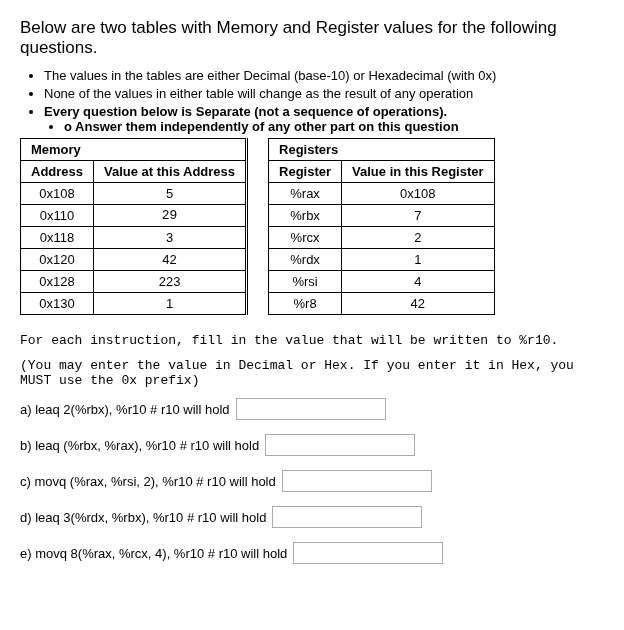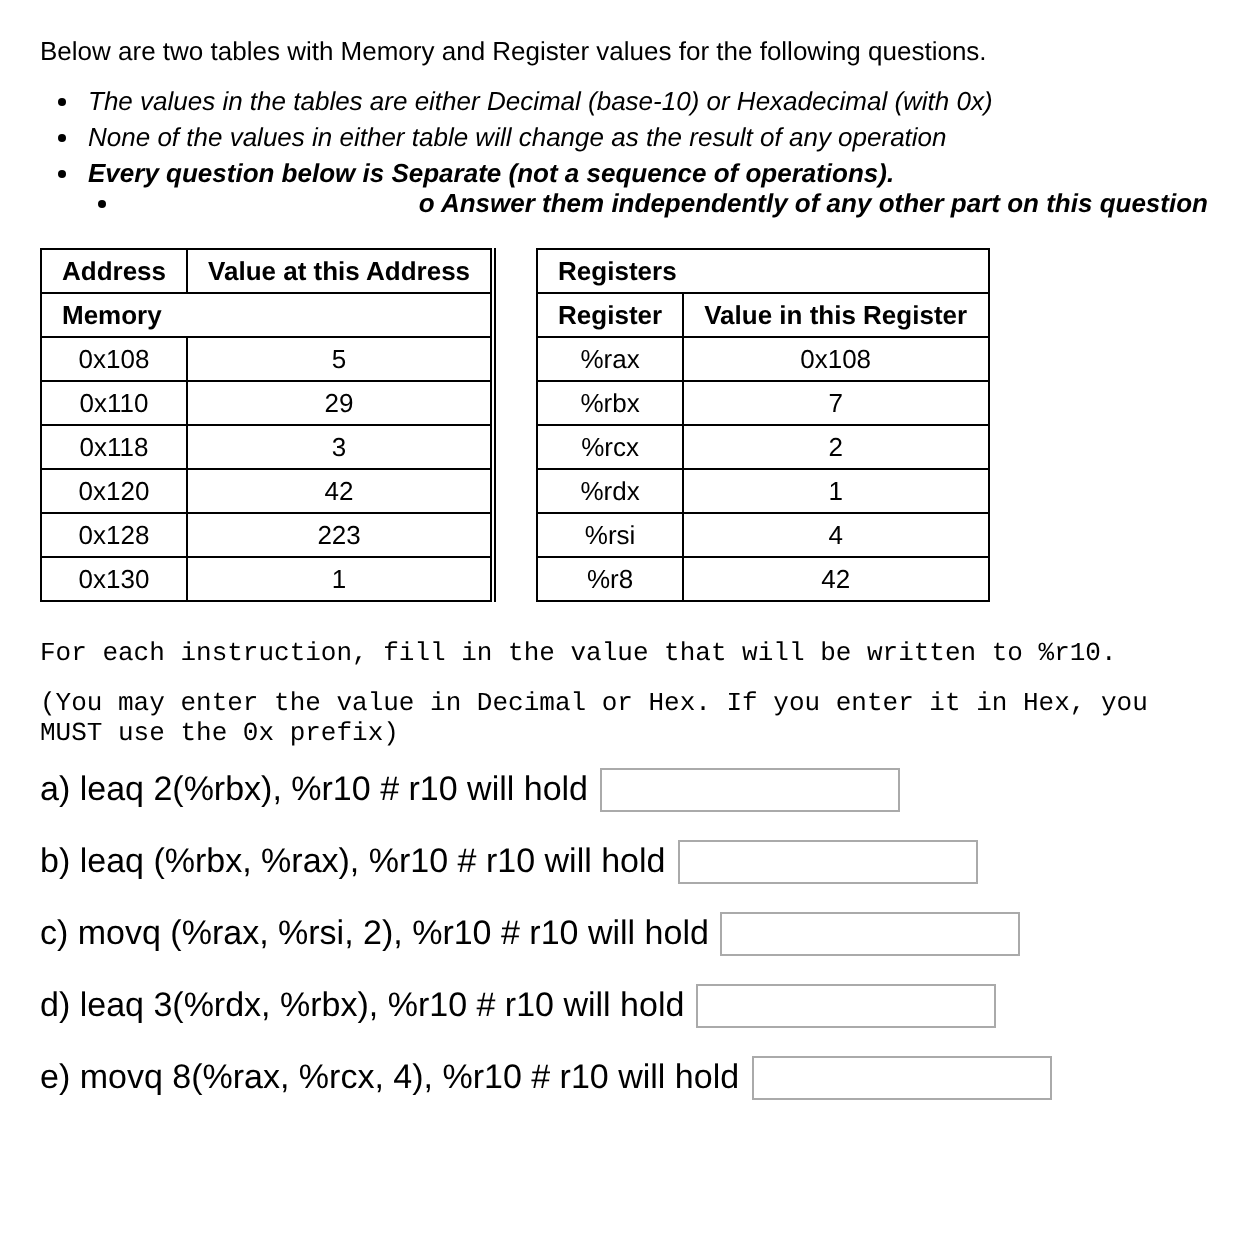--- a/index.html
+++ b/index.html
@@ -6,38 +6,36 @@
     body {
       font-family: Arial, sans-serif;
       font-size: 13px;
       background: #fff;
       color: #000;
       padding: 18px 20px;
       width: 624px;
     }
     .intro-text {
       margin-bottom: 10px;
-      font-size: 13px;
+      font-size: 17px;
     }
     .bullets {
       margin-left: 24px;
-      margin-bottom: 15px;
-      font-style: italic;
+      margin-bottom: 4px;
     }
     .bullets li {
       margin-bottom: 3px;
       list-style: disc;
     }
     .bullets li.bold {
       font-weight: bold;
     }
     .sub-bullets {
       margin-left: 20px;
       list-style: none;
-      text-align: right;
     }
     .sub-bullets li::before {
       content: "o ";
     }
     .tables-container {
       display: flex;
       gap: 20px;
       margin-bottom: 18px;
     }
     table {
@@ -69,21 +67,21 @@
       font-size: 13px;
       font-family: Liberation Mono, monospace;
     }
     .question-row {
       display: flex;
       align-items: center;
       margin-bottom: 14px;
       gap: 6px;
     }
     .question-row label {
-      font-size: 17px;
+      font-size: 13px;
       white-space: nowrap;
     }
     .question-row input[type="text"] {
       border: 1px solid #aaa;
       height: 22px;
       width: 150px;
       font-size: 13px;
       padding: 2px 4px;
     }
     .memory-table-wrapper, .registers-table-wrapper {
@@ -104,35 +102,35 @@
     </ul>
   </li>
 </ul>
 
 <div class="tables-container">
 
   <div class="memory-table-wrapper">
     <table>
       <thead>
         <tr>
+          <th colspan="2" class="section-header double-border-right">Memory</th>
+        </tr>
+        <tr>
           <th class="section-header">Address</th>
           <th class="section-header double-border-right">Value at this Address</th>
         </tr>
-        <tr>
-          <th colspan="2" class="section-header double-border-right">Memory</th>
-        </tr>
       </thead>
       <tbody id="memory-tbody">
           <tr>
             <td>0x108</td>
             <td style="border-right: 3px double rgb(0, 0, 0);">5</td>
           </tr>
           <tr>
             <td>0x110</td>
-            <td style="border-right: 3px double rgb(0, 0, 0);">29</td>
+            <td style="border-right: 3px double rgb(0, 0, 0); font-family: Liberation Mono, monospace;">29</td>
           </tr>
           <tr>
             <td>0x118</td>
             <td style="border-right: 3px double rgb(0, 0, 0);">3</td>
           </tr>
           <tr>
             <td>0x120</td>
             <td style="border-right: 3px double rgb(0, 0, 0);">42</td>
           </tr>
           <tr>

